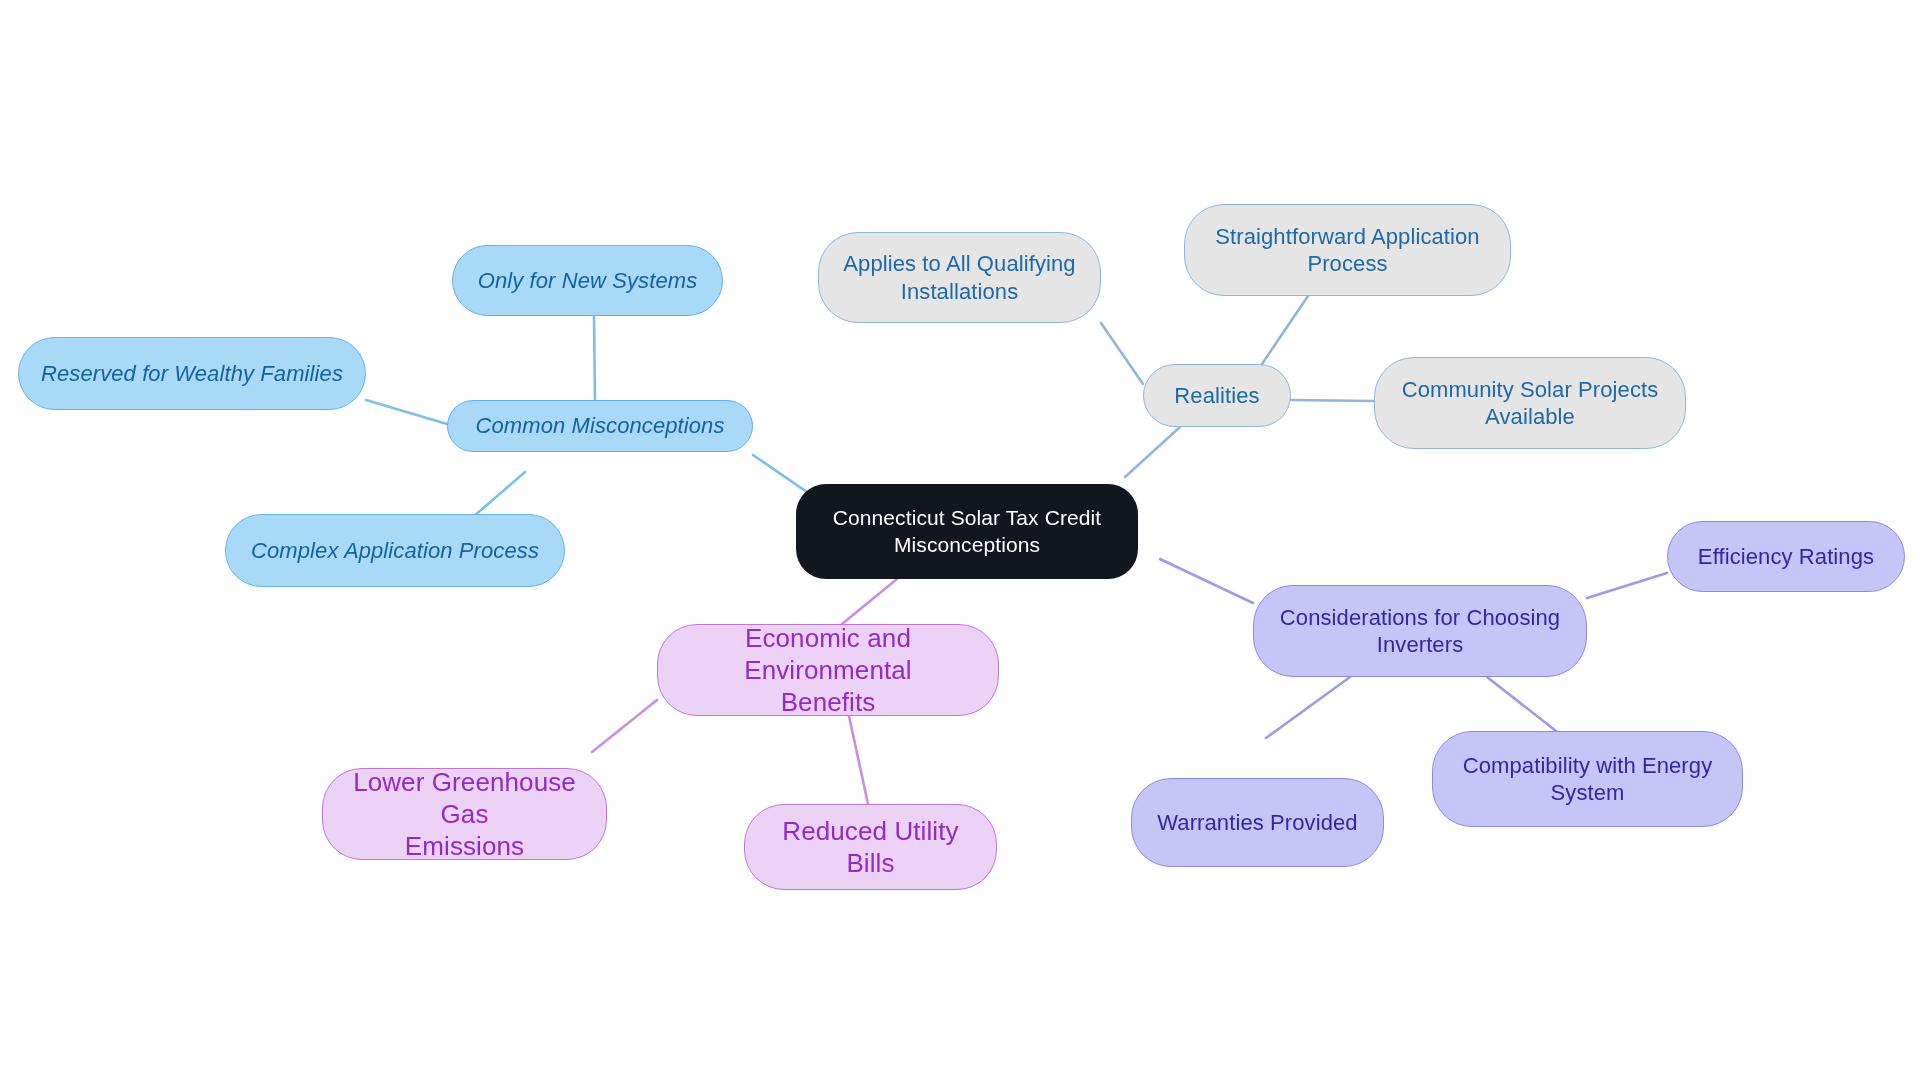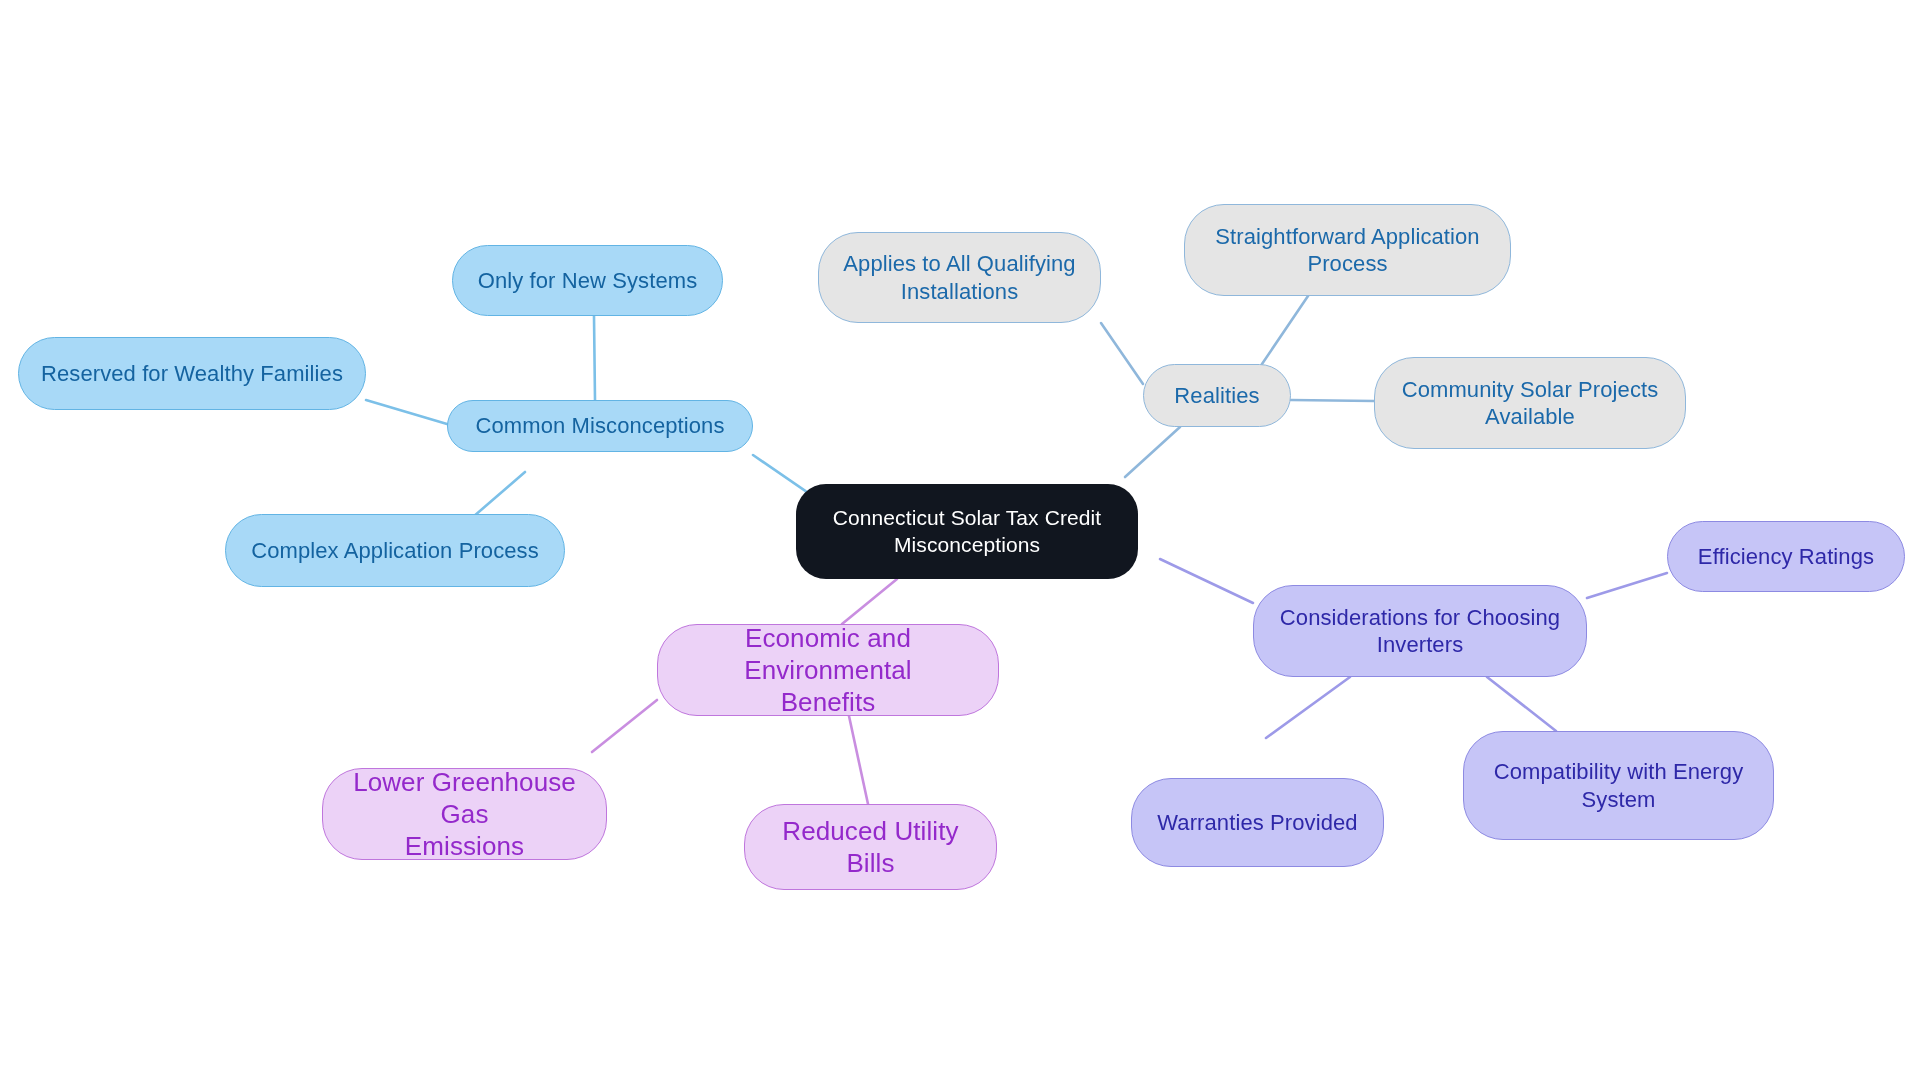--- a/index.html
+++ b/index.html
@@ -46,20 +46,21 @@
     background: #11161f;
     color: #ffffff;
     font-size: 21px;
   }
   
   .n-bluemid {
     background: #a8d9f7;
     border-color: #62b4e4;
     color: #1463a0;
     font-size: 22px;
+    font-style: italic;
   }
   
   .n-bluelight {
     background: #e5e5e5;
     border-color: #8fb7db;
     color: #1b69aa;
     font-size: 22px;
   }
   
   .n-violet {
@@ -107,21 +108,21 @@
       <div class="node n-bluelight" style="left: 818px; top: 232px; width: 283px; height: 91px;">Applies to All Qualifying
 Installations</div>
       <div class="node n-bluelight" style="left: 1184px; top: 204px; width: 327px; height: 92px;">Straightforward Application
 Process</div>
       <div class="node n-bluelight" style="left: 1374px; top: 357px; width: 312px; height: 92px; text-align: center;">Community Solar Projects
 Available</div>
       <div class="node n-violet" style="left: 1253px; top: 585px; width: 334px; height: 92px;">Considerations for Choosing
 Inverters</div>
       <div class="node n-violet" style="left: 1667px; top: 521px; width: 238px; height: 71px;">Efficiency Ratings</div>
       <div class="node n-violet" style="left: 1131px; top: 778px; width: 253px; height: 89px;">Warranties Provided</div>
-      <div class="node n-violet" style="left: 1463px; top: 731px; width: 311px; height: 109px;">Compatibility with Energy
+      <div class="node n-violet" style="left: 1432px; top: 731px; width: 311px; height: 96px;">Compatibility with Energy
 System</div>
       <div class="node n-orchid" style="left: 657px; top: 624px; width: 342px; height: 92px;">Economic and Environmental
 Benefits</div>
       <div class="node n-orchid" style="left: 322px; top: 752px; width: 285px; height: 92px; margin-top: 16px;">Lower Greenhouse Gas
 Emissions</div>
       <div class="node n-orchid" style="left: 744px; top: 804px; width: 253px; height: 86px; text-align: center;">Reduced Utility Bills</div>
     </div>
 </div>
 
 </body></html>

